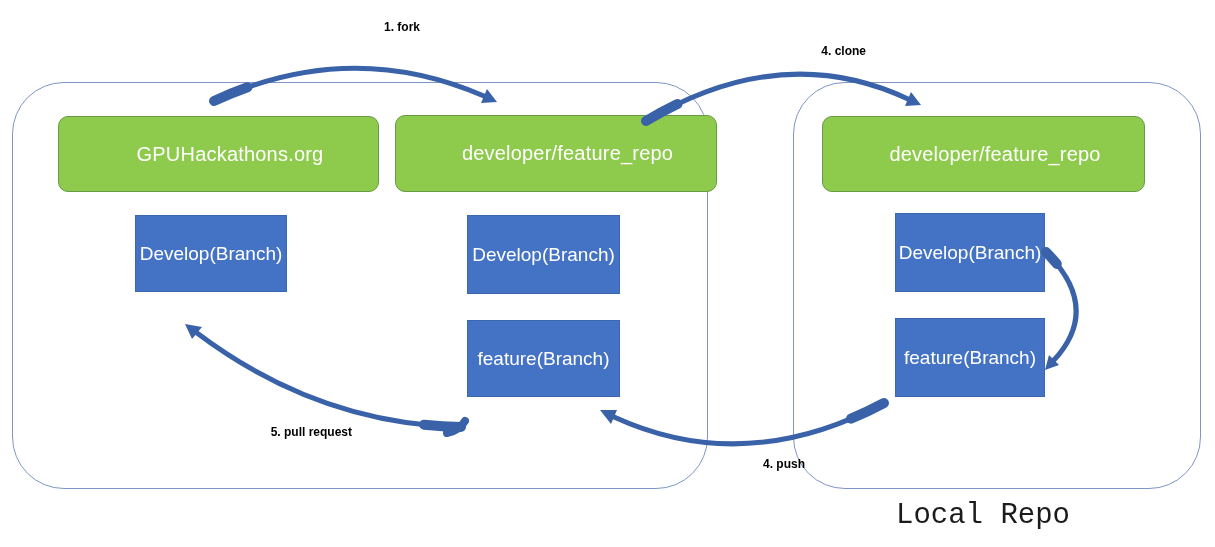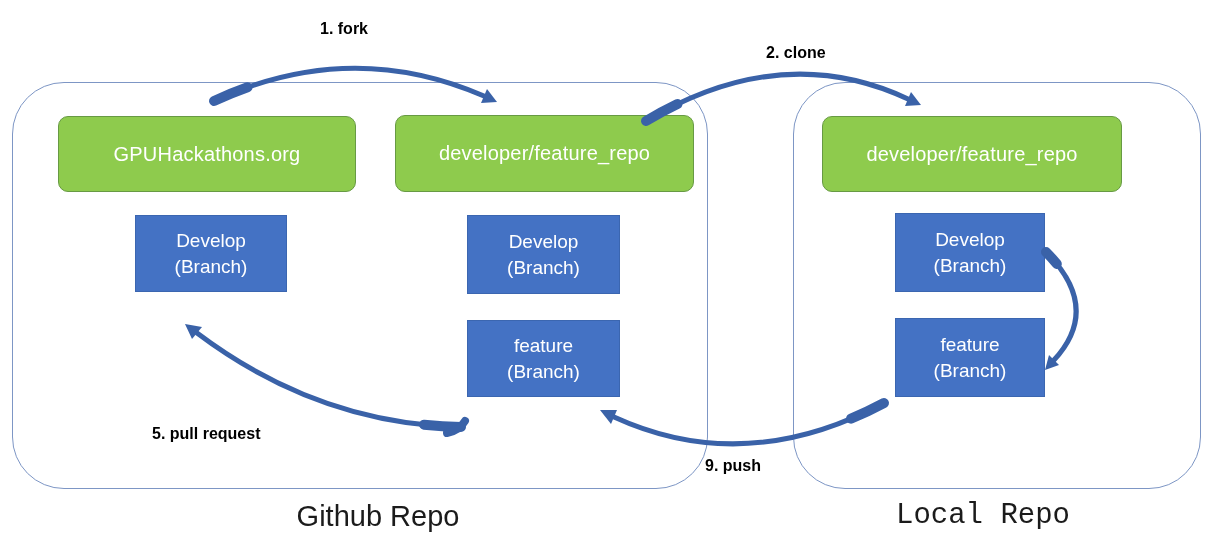--- a/index.html
+++ b/index.html
@@ -6,36 +6,36 @@
   body{font-family:"Liberation Sans", sans-serif;}
   .stage{position:relative;width:1215px;height:547px;background:var(--background,#fff);overflow:hidden;}
 
   .container-frame{position:absolute;border:1.5px solid var(--container-border,#7d96c5);
     border-radius:52px;background:transparent;z-index:0;}
   #github-frame{left:12px;top:82px;width:694px;height:405px;}
   #local-frame{left:793px;top:82px;width:406px;height:405px;}
 
   .repo-node{position:absolute;background:var(--green-fill,#8ecb4d);border:1px solid var(--green-border,#679a44);
     border-radius:10px;color:var(--node-text,#fff);display:flex;align-items:center;justify-content:center;
-    font-size:20px;z-index:1;letter-spacing:.2px;}
+    font-size:20px;z-index:1;letter-spacing:.2px;padding-left:23px;}
   #node-upstream{left:58px;top:116px;width:296px;height:74px;}
   #node-github-fork{left:395px;top:115px;width:297px;height:75px;}
   #node-local-clone{left:822px;top:116px;width:298px;height:74px;}
 
   .branch-node{position:absolute;background:var(--blue-fill,#4472c4);border:1px solid var(--blue-border,#3b66b0);
-    color:var(--node-text,#fff);display:flex;flex-direction:column;align-items:center;justify-content:center;
+    color:var(--node-text,#fff);display:flex;flex-direction:row;align-items:center;justify-content:center;
     font-size:19px;line-height:1.32;text-align:center;z-index:1;}
   #node-github-develop{left:135px;top:215px;width:150px;height:75px;}
   #node-mid-develop{left:467px;top:215px;width:151px;height:77px;}
   #node-mid-feature{left:467px;top:320px;width:151px;height:75px;}
   #node-local-develop{left:895px;top:213px;width:148px;height:77px;}
   #node-local-feature{left:895px;top:318px;width:148px;height:77px;}
 
-  .step-label{position:absolute;font-weight:700;font-size:16px;color:var(--step-label,#000);
-    text-align:left;z-index:4;white-space:nowrap;}
+  .step-label{position:absolute;font-weight:700;font-size:12px;color:var(--step-label,#000);
+    text-align:right;z-index:4;white-space:nowrap;}
   #label-fork{left:320px;top:20px;width:100px;}
   #label-clone{left:766px;top:44px;width:100px;}
   #label-branch{left:1078px;top:292px;width:124px;}
   #label-push{left:705px;top:457px;width:100px;}
   #label-pull{left:152px;top:425px;width:200px;}
 
   .repo-label{position:absolute;font-size:29px;color:var(--repo-label,#1b1b1b);
     text-align:center;z-index:4;white-space:nowrap;}
   #label-github-repo{left:278px;top:500px;width:200px;}
   #label-local-repo{left:883px;top:499px;width:200px;font-family:Liberation Mono, monospace;}
@@ -108,20 +108,19 @@
     </g>
     <g>
       <path class="arrow-line" d="M 461,427 Q 318,424 197,333" pathLength="100"></path>
       <path class="arrow-tail" d="M 461,427 Q 318,424 197,333" pathLength="100"></path>
       <path class="arrow-flick" d="M 447,433 Q 459,431 465,421"></path>
       <polygon class="arrow-head" points="185,324 202,327 192,339"></polygon>
     </g>
   </svg>
 
   <div class="step-label" id="label-fork">1. fork</div>
-  <div class="step-label" id="label-clone">2. clone</div>
-  <div class="step-label" id="label-push">9. push</div>
+  <div class="step-label" id="label-clone">4. clone</div>
+  <div class="step-label" id="label-push">4. push</div>
   <div class="step-label" id="label-pull">5. pull request</div>
 
-  <div class="repo-label" id="label-github-repo">Github Repo</div>
   <div class="repo-label" id="label-local-repo">Local Repo</div>
 
 </div>
 
 </body></html>

